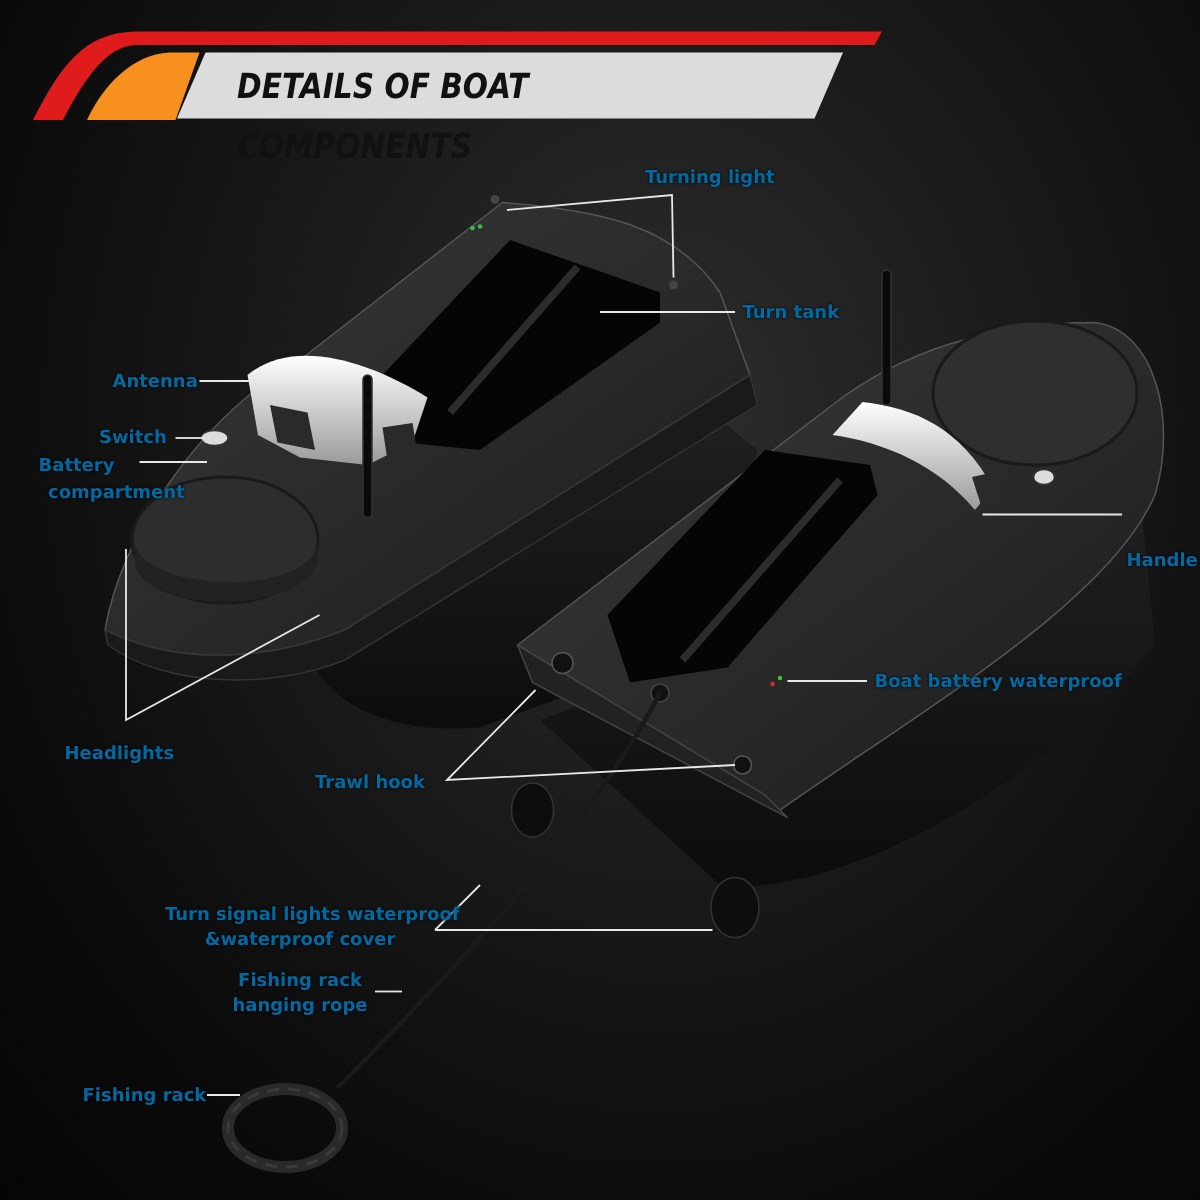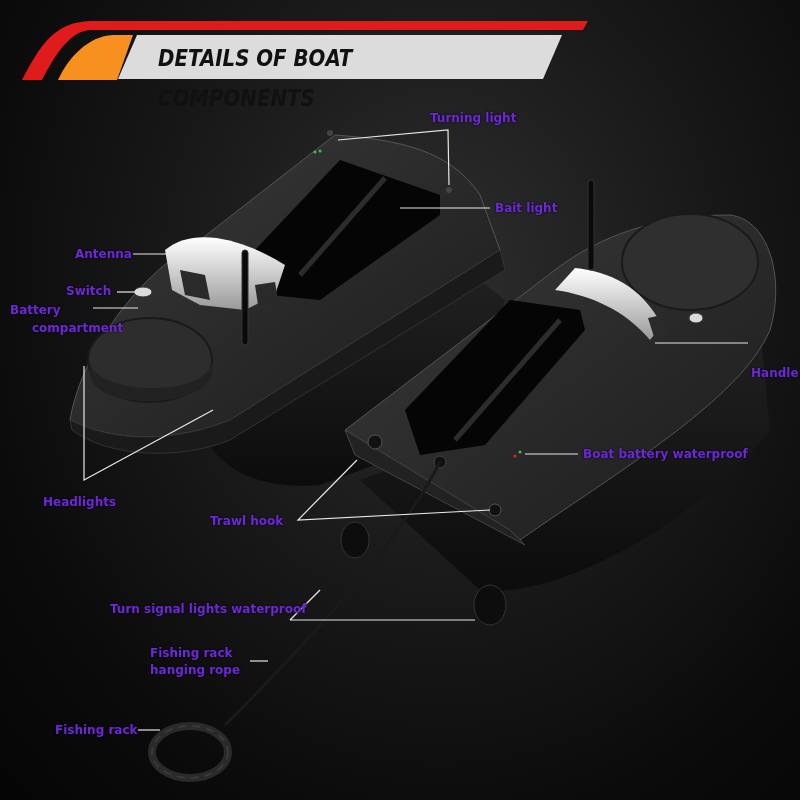--- a/index.html
+++ b/index.html
@@ -4,25 +4,25 @@
 <style>
   html, body { margin: 0; padding: 0; }
   body {
     width: 800px; height: 800px; overflow: hidden; position: relative;
     background: radial-gradient(ellipse at 55% 35%, #2e2e2e 0%, #1a1a1a 40%, #0b0b0b 75%, #050505 100%);
     font-family: "DejaVu Sans", sans-serif;
   }
   .stage { position: absolute; inset: 0; }
   svg.art { position: absolute; left: 0; top: 0; }
   .lbl {
-    position: absolute; color: #6d28d9; font-weight: bold; font-size: 12px;
+    position: absolute; color: #0369a1; font-weight: bold; font-size: 12px;
     font-family: "DejaVu Sans", sans-serif; white-space: nowrap; line-height: 17px;
     text-shadow: 0 0 2px #000;
   }
-  .lbl.center { }
+  .lbl.center { text-align: center; }
   .title {
     position: absolute; left: 158px; top: 38px; width: 390px; height: 40px;
     font-family: "DejaVu Sans", sans-serif; font-weight: bold; font-style: italic;
     font-size: 23px; color: #111; letter-spacing: 0px; line-height: 40px;
     transform: scaleX(0.86); transform-origin: left center; text-transform: uppercase;
   }
 </style>
 </head>
 <body>
 
@@ -128,32 +128,33 @@
       <line x1="290" y1="620" x2="475" y2="620"></line>
       <line x1="290" y1="620" x2="320" y2="590"></line>
       <line x1="250" y1="661" x2="268" y2="661"></line>
       <line x1="138" y1="730" x2="160" y2="730"></line>
     </g>
   </svg>
 
   <div class="title">DETAILS OF BOAT COMPONENTS</div>
 
   <div class="lbl" style="left:430px; top:110px;">Turning light</div>
-  <div class="lbl" style="left:495px; top:200px;">Bait light</div>
+  <div class="lbl" style="left:495px; top:200px;">Turn tank</div>
   <div class="lbl" style="left:75px; top:246px;">Antenna</div>
   <div class="lbl" style="left:66px; top:283px;">Switch</div>
   <div class="lbl center" style="left:10px; top:302px; width:82px;">
     <div>Battery</div>
   </div>
   <div class="lbl" style="left:8px; top:320px;margin-left:24px;">compartment</div>
   <div class="lbl" style="left:751px; top:337px;margin-top:28px;">Handle</div>
   <div class="lbl" style="left:583px; top:446px;">Boat battery waterproof</div>
   <div class="lbl" style="left:43px; top:494px;">Headlights</div>
   <div class="lbl" style="left:210px; top:513px;">Trawl hook</div>
   <div class="lbl center" style="left:110px; top:601px; width:180px;">
     <div>Turn signal lights waterproof</div>
+    <div>&amp;waterproof cover</div>
   </div>
   <div class="lbl center" style="left:150px; top:645px; width:100px;">
     <div>Fishing rack</div>
     <div>hanging rope</div>
   </div>
   <div class="lbl" style="left:55px; top:722px;">Fishing rack</div>
 </div>
 
 </body></html>

